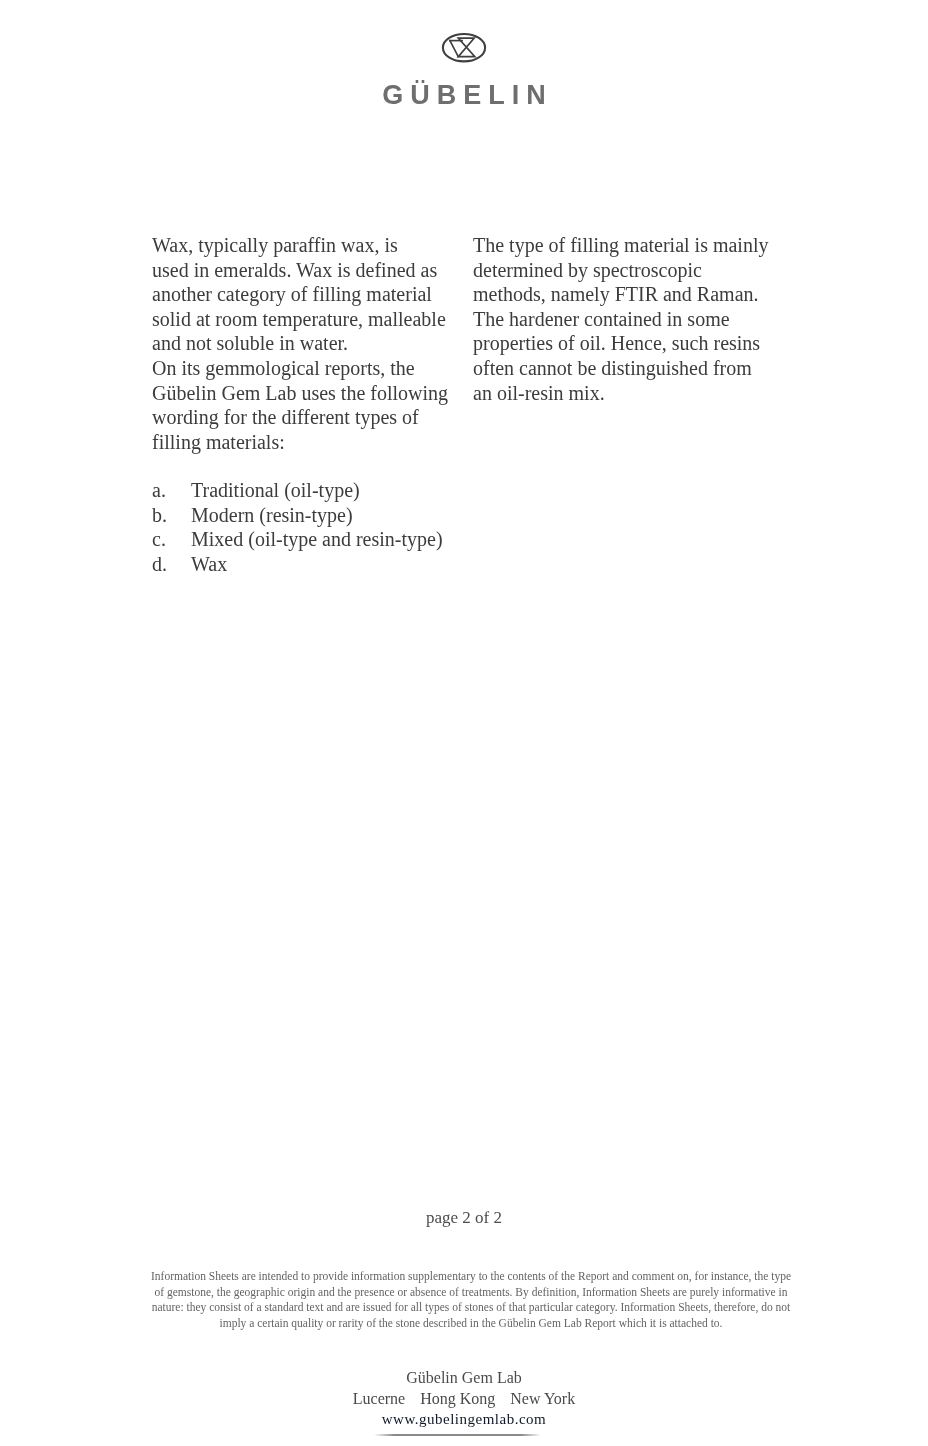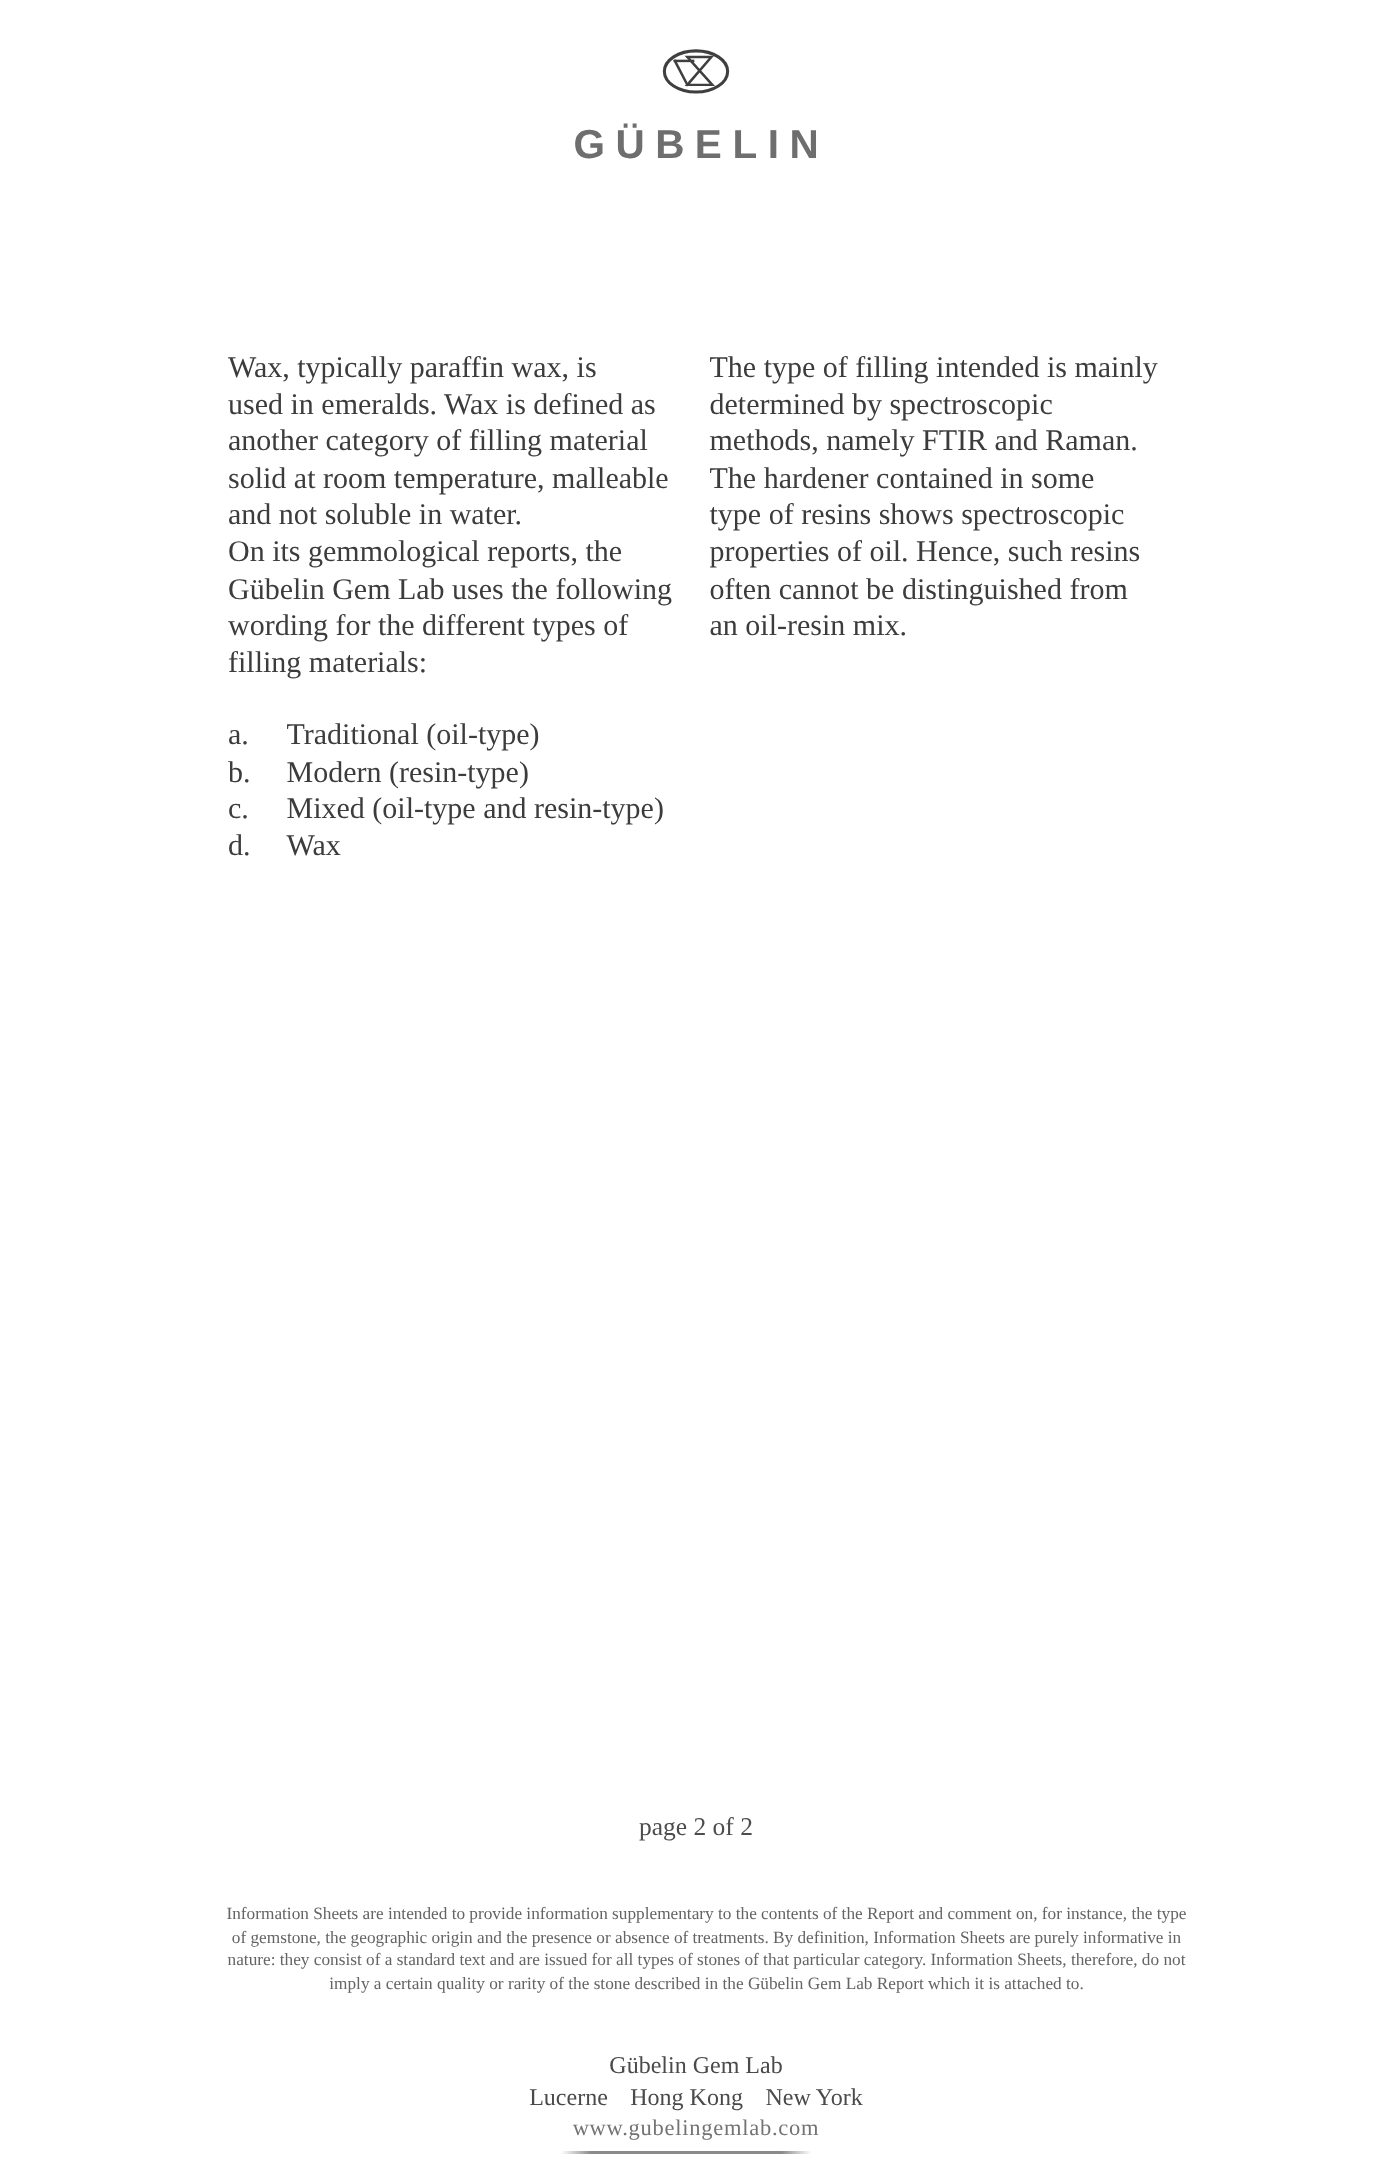--- a/index.html
+++ b/index.html
@@ -100,21 +100,21 @@
     color: #4a4a4a;
   }
   .footer .locations {
     display: flex;
     justify-content: center;
     gap: 15px;
   }
   .footer .website {
     font-size: 15px;
     letter-spacing: 0.5px;
-    color: #737373;
+    color: #0f172a;
     text-align: center;
   }
 
   
   .scan-line {
     position: absolute;
     top: 1424px;
     left: 374px;
     width: 167px;
     height: 2px;
@@ -146,25 +146,24 @@
     <div class="tline">another category of filling material</div>
     <div class="tline">solid at room temperature, malleable</div>
     <div class="tline">and not soluble in water.</div>
     <div class="tline">On its gemmological reports, the</div>
     <div class="tline">Gübelin Gem Lab uses the following</div>
     <div class="tline">wording for the different types of</div>
     <div class="tline">filling materials:</div>
   </div>
 
   <div class="col col-right">
-    <div class="tline">The type of filling intended is mainly</div>
+    <div class="tline">The type of filling material is mainly</div>
     <div class="tline">determined by spectroscopic</div>
     <div class="tline">methods, namely FTIR and Raman.</div>
     <div class="tline">The hardener contained in some</div>
-    <div class="tline">type of resins shows spectroscopic</div>
     <div class="tline">properties of oil. Hence, such resins</div>
     <div class="tline">often cannot be distinguished from</div>
     <div class="tline">an oil-resin mix.</div>
   </div>
 
   <div class="fill-list">
     <div class="row">
       <span class="letter">a.</span>
       <span>Traditional (oil-type)</span>
     </div>

